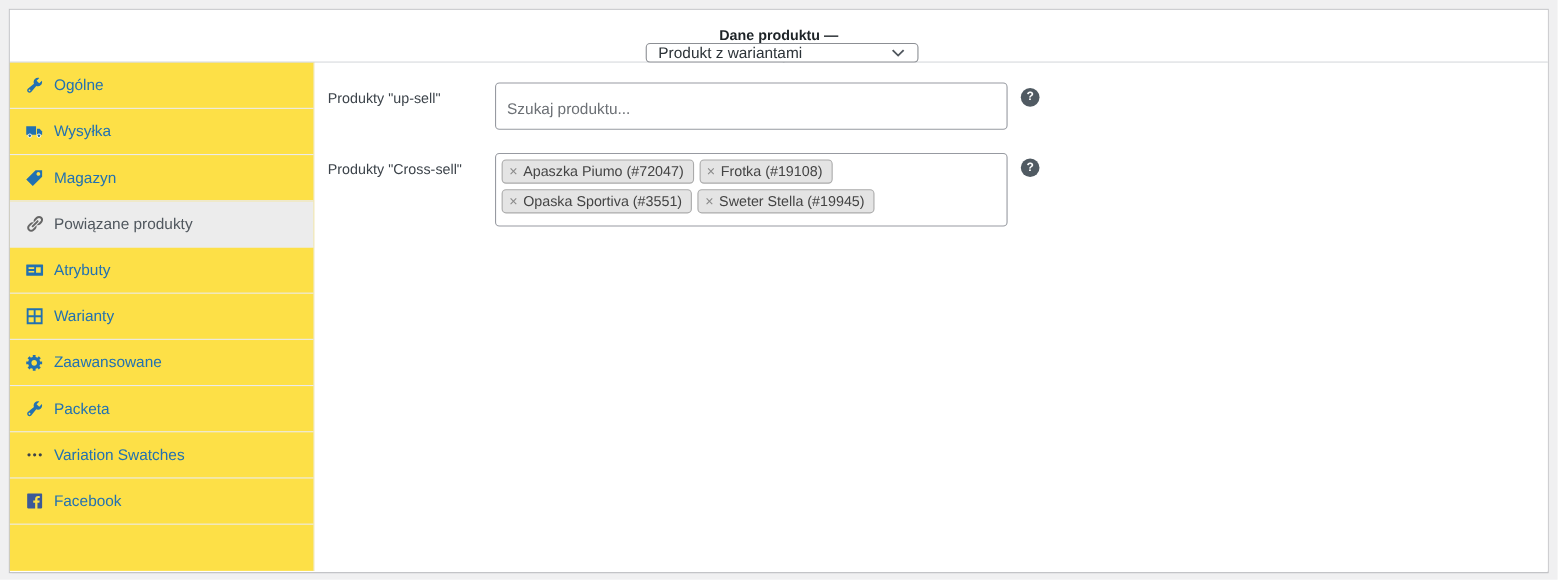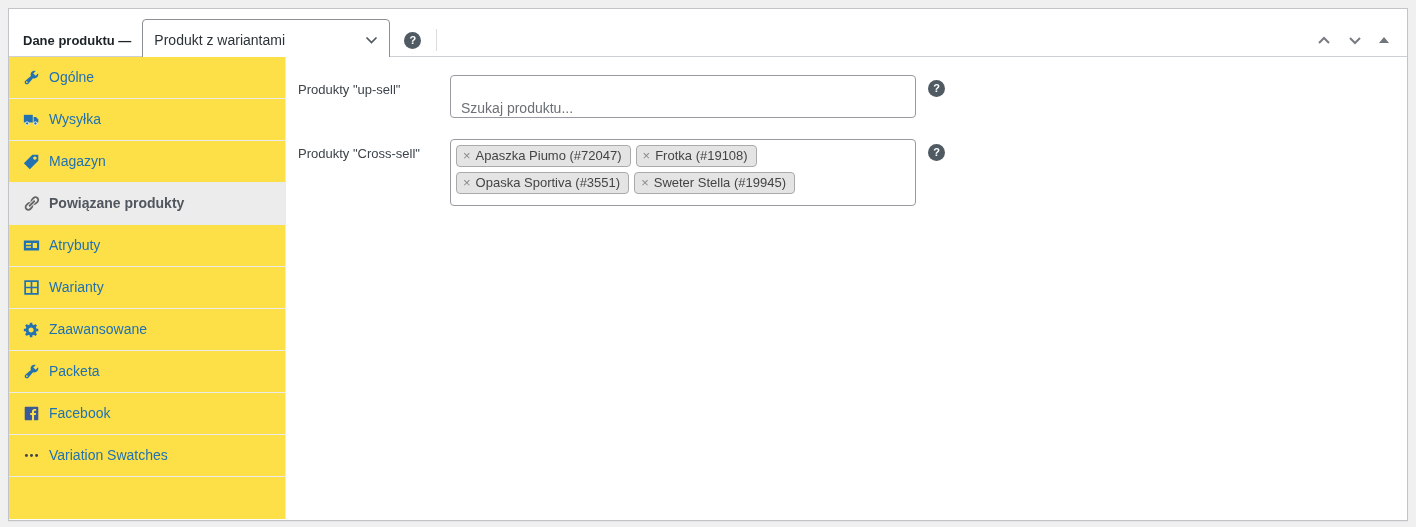--- a/index.html
+++ b/index.html
@@ -18,20 +18,21 @@
     border: 1px solid #c3c4c7;
     box-shadow: 0 1px 1px rgba(0,0,0,.04);
   }
   
   .panel-header {
     display: flex; align-items: center;
     height: 48px;
     border-bottom: 1px solid #ccd0d4;
     padding: 15px 14px 0 8px;
     background: #fff;
+    flex-direction: column;
   }
   .panel-title { font-size: 13px; font-weight: 700; color: #1d2327; padding-left: 6px; white-space: nowrap; }
   .type-select {
     margin-left: 11px;
     width: 248px; height: 42px;
     border: 1px solid #8c8f94; border-radius: 4px;
     background: #fff;
     display: flex; align-items: center; justify-content: space-between;
     padding: 0 11px;
     font-size: 14px; color: #2c3338;
@@ -60,34 +61,34 @@
   }
   .tab {
     display: flex; align-items: center;
     padding: 12px 14px;
     border-bottom: 1px solid #ebebeb;
     font-size: 14px; color: #2271b1;
     cursor: pointer; line-height: 17px;
   }
   .tab .icon { width: 17px; height: 17px; margin-right: 9px; display: inline-flex; color: #2271b1; flex: none; }
   .tab .icon svg { width: 100%; height: 100%; }
-  .tab.active { background: #ececec; color: #50575e; font-weight: bold; }
+  .tab.active { background: #ececec; color: #50575e; }
   .tab.active .icon { color: #666; }
   .icon-ellipsis-icon { color: #3c434a !important; }
   .icon-facebook-icon { color: #3b5998 !important; }
   
   .main { flex: 1; padding: 18px 12px; background: #fff; }
   .form-row { display: flex; align-items: flex-start; margin-bottom: 21px; }
   .field-label { width: 152px; flex: none; padding-top: 7px; font-size: 13px; color: #3c434a; }
   .select2-box {
     width: 466px; flex: none;
     border: 1px solid #979aa1; border-radius: 4px;
     background: #fff;
   }
-  .search-box { height: 43px; display: flex; align-items: flex-end; padding: 4px 8px 0 8px; }
+  .search-box { height: 43px; display: flex; align-items: center; padding: 4px 8px 0 8px; }
   .search-box input {
     border: 0; outline: none; width: 100%;
     font-family: inherit; font-size: 14px; color: #2c3338; background: transparent;
   }
   .search-box input::placeholder { color: #6c7075; opacity: 1; }
   .tags-box { min-height: 67px; padding: 5px; }
   .tag-list { list-style: none; margin: 0; padding: 0; display: flex; flex-wrap: wrap; gap: 5px; align-content: flex-start; }
   .tag {
     background: #e4e4e4; border: 1px solid #aaa; border-radius: 4px;
     padding: 3px 8px 3px 6px;
@@ -202,36 +203,36 @@
         </li>
         <li class="tab">
           <span class="icon icon-wrench-icon">
             <svg viewBox="0 0 20 20" fill="currentColor">
               <path d="M16.68 9.77c-1.34 1.34-3.3 1.67-4.95.99l-5.41 6.52c-.99.99-2.59.99-3.58 0s-.99-2.59 0-3.57l6.52-5.42c-.68-1.65-.35-3.61.99-4.95 1.28-1.28 3.12-1.62 4.72-1.06l-2.89 2.89 2.82 2.82 2.86-2.87c.53 1.58.18 3.39-1.08 4.65zM3.81 16.21c.4.39 1.04.39 1.43 0 .4-.4.4-1.04 0-1.43-.39-.4-1.03-.4-1.43 0-.39.39-.39 1.03 0 1.43z"></path>
             </svg>
           </span>
           <span>Packeta</span>
         </li>
         <li class="tab">
-          <span class="icon icon-facebook-icon">
-            <svg viewBox="0 0 20 20" fill="currentColor">
-              <path d="M17 2H3c-.55 0-1 .45-1 1v14c0 .55.45 1 1 1h7.53v-6.1H8.48V9.52h2.05V7.77c0-2.04 1.25-3.15 3.07-3.15.87 0 1.62.07 1.84.1v2.13h-1.26c-.99 0-1.18.47-1.18 1.16v1.51h2.36l-.31 2.38h-2.05V18H17c.55 0 1-.45 1-1V3c0-.55-.45-1-1-1z"></path>
-            </svg>
-          </span>
-          <span>Facebook</span>
-        </li>
-        <li class="tab">
           <span class="icon icon-ellipsis-icon">
             <svg viewBox="0 0 20 20" fill="currentColor">
               <circle cx="4" cy="10" r="1.7"></circle>
               <circle cx="10" cy="10" r="1.7"></circle>
               <circle cx="16" cy="10" r="1.7"></circle>
             </svg>
           </span>
           <span>Variation Swatches</span>
+        </li>
+        <li class="tab">
+          <span class="icon icon-facebook-icon">
+            <svg viewBox="0 0 20 20" fill="currentColor">
+              <path d="M17 2H3c-.55 0-1 .45-1 1v14c0 .55.45 1 1 1h7.53v-6.1H8.48V9.52h2.05V7.77c0-2.04 1.25-3.15 3.07-3.15.87 0 1.62.07 1.84.1v2.13h-1.26c-.99 0-1.18.47-1.18 1.16v1.51h2.36l-.31 2.38h-2.05V18H17c.55 0 1-.45 1-1V3c0-.55-.45-1-1-1z"></path>
+            </svg>
+          </span>
+          <span>Facebook</span>
         </li>
       </ul>
 
     <div class="main">
 
       <div class="form-row">
         <label class="field-label">Produkty "up-sell"</label>
         <div class="select2-box search-box">
           <input type="text" placeholder="Szukaj produktu..." style="">
         </div>

